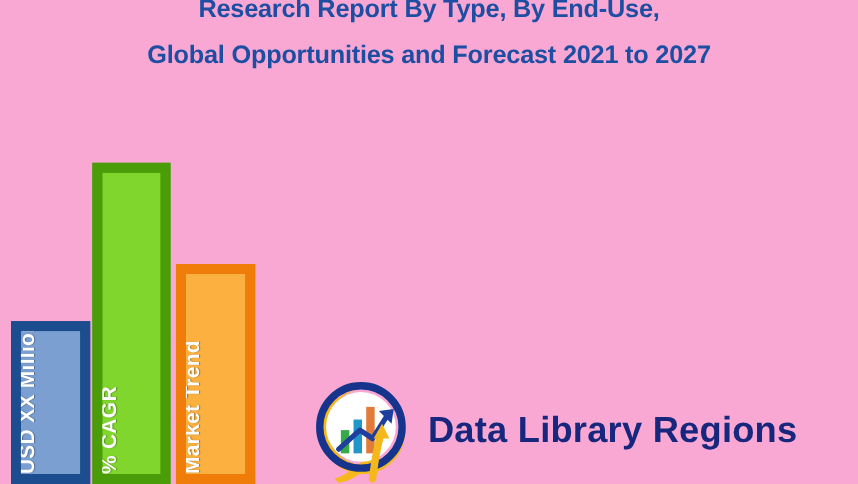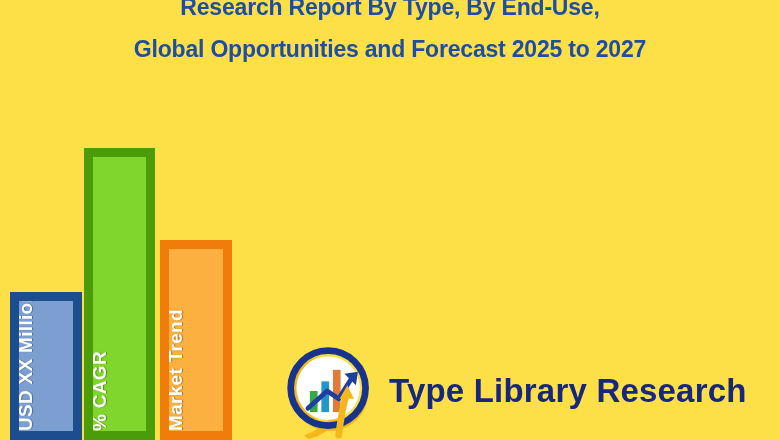--- a/index.html
+++ b/index.html
@@ -7,21 +7,21 @@
     padding: 0;
     background: #ffffff;
   }
   body {
     font-family: "Liberation Sans", sans-serif;
   }
   #page {
     position: relative;
     width: 780px;
     height: 440px;
-    background: #fde047;
+    background: #f9a8d4;
     overflow: hidden;
   }
 
   
   .title-block {
     position: absolute;
     left: 0;
     top: -14px;
     width: 780px;
     text-align: center;
@@ -132,21 +132,21 @@
     white-space: nowrap;
   }
 </style>
 </head>
 <body>
 
 <div id="page">
 
   <div class="title-block">
     <span class="title-line">Research Report By Type, By End-Use,</span>
-    <span class="title-line">Global Opportunities and Forecast 2025 to 2027</span>
+    <span class="title-line">Global Opportunities and Forecast 2021 to 2027</span>
   </div>
 
   <div class="chart">
 
     <div class="bar bar-blue">
       <div class="bar-inner">
         <span class="bar-label">USD XX Million</span>
       </div>
     </div>
 
@@ -178,16 +178,16 @@
         <rect x="40" y="40" width="8" height="32" fill="#2196c8"></rect>
         <rect x="52" y="28" width="8" height="44" fill="#e07b39"></rect>
 
         <path d="M26 68 L46 50 L58 58 L72 36" fill="none" stroke="#1e3f9e" stroke-width="5" stroke-linecap="round" stroke-linejoin="round"></path>
         <path d="M64 32 L78 30 L76 44 Z" fill="#1e3f9e"></path>
 
         <path d="M58 96 C60 80 62 66 66 54" fill="none" stroke="#f5b81c" stroke-width="7" stroke-linecap="round"></path>
         <path d="M59 58 L67 44 L74 58 Z" fill="#f5b81c"></path>
       </svg>
     </span>
-    <span class="logo-text">Type Library Research</span>
+    <span class="logo-text">Data Library Regions</span>
   </div>
 
 </div>
 
 </body></html>

